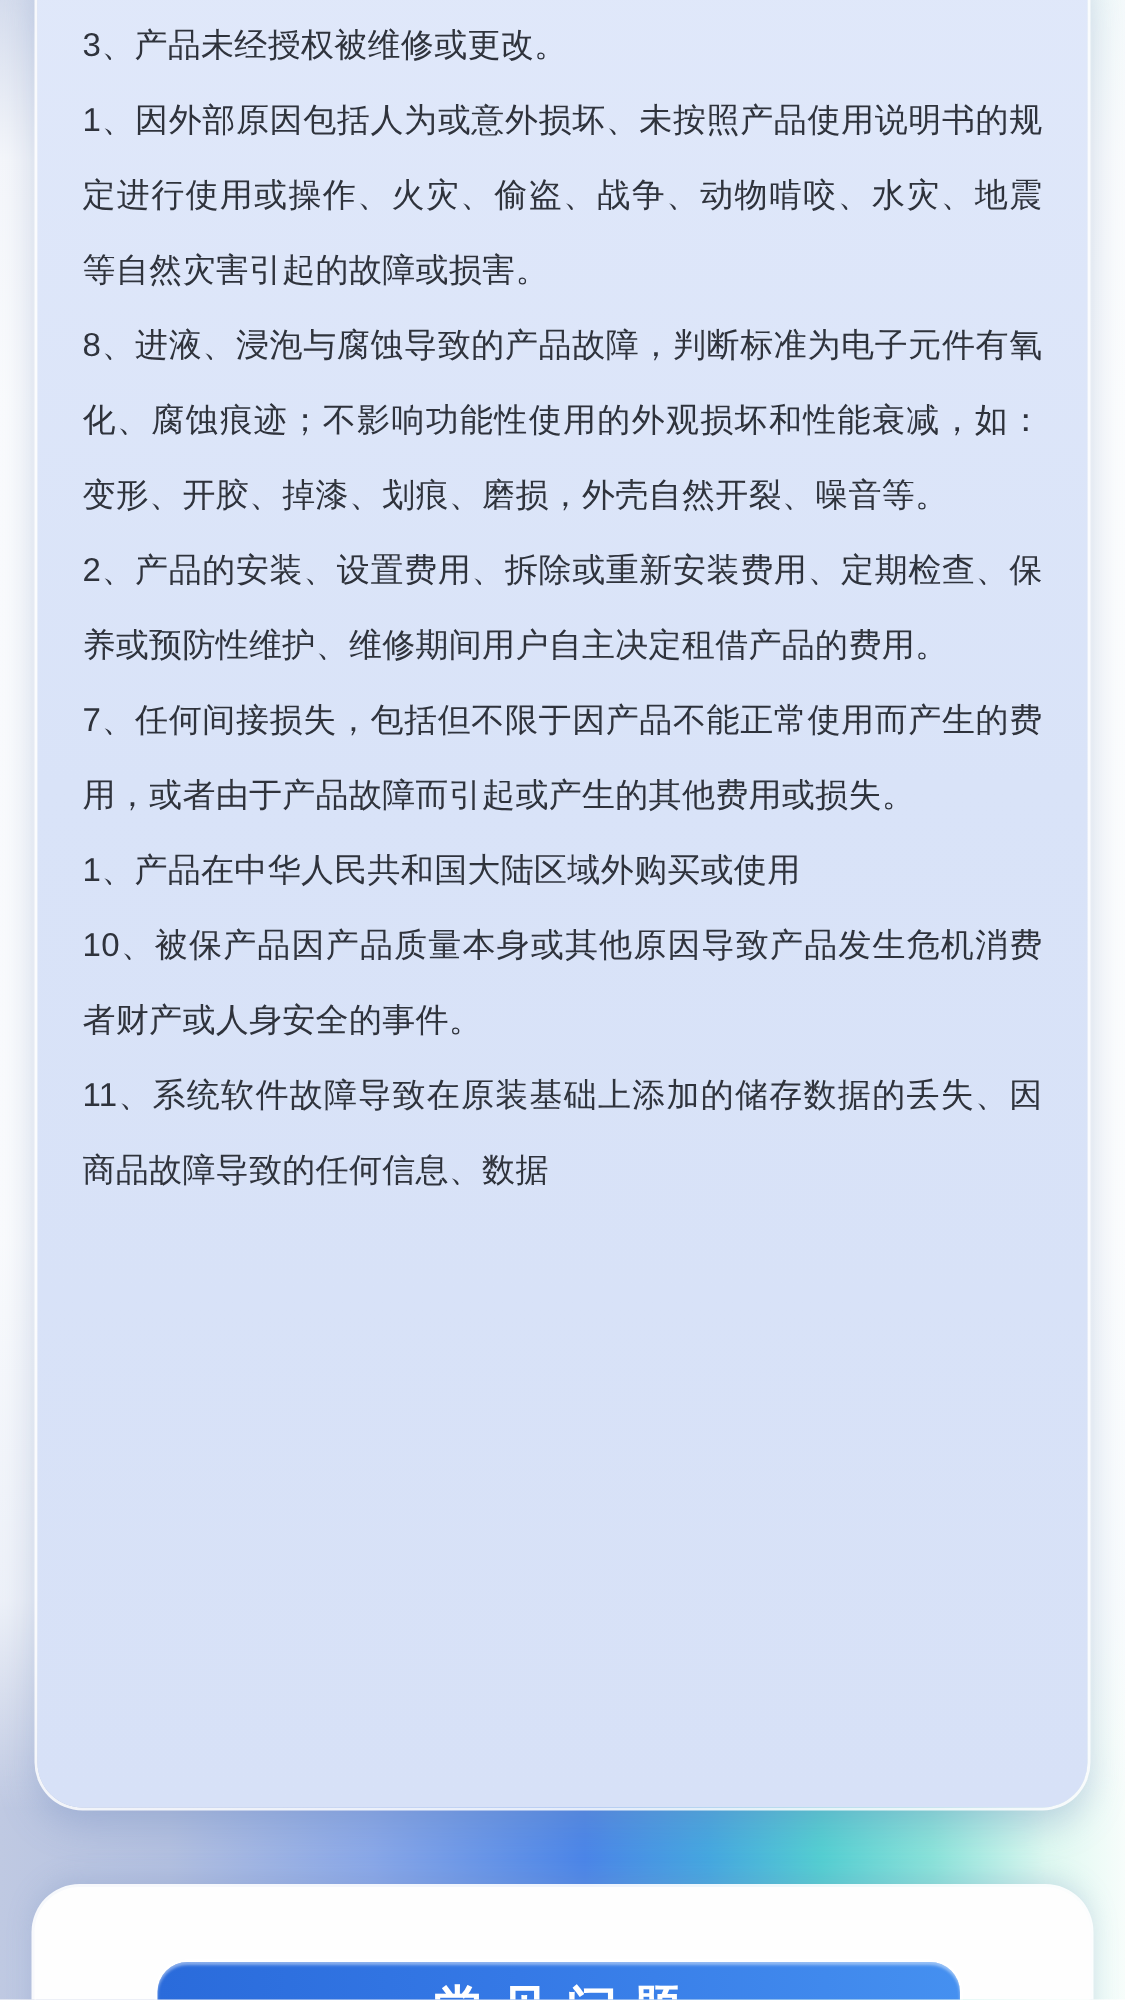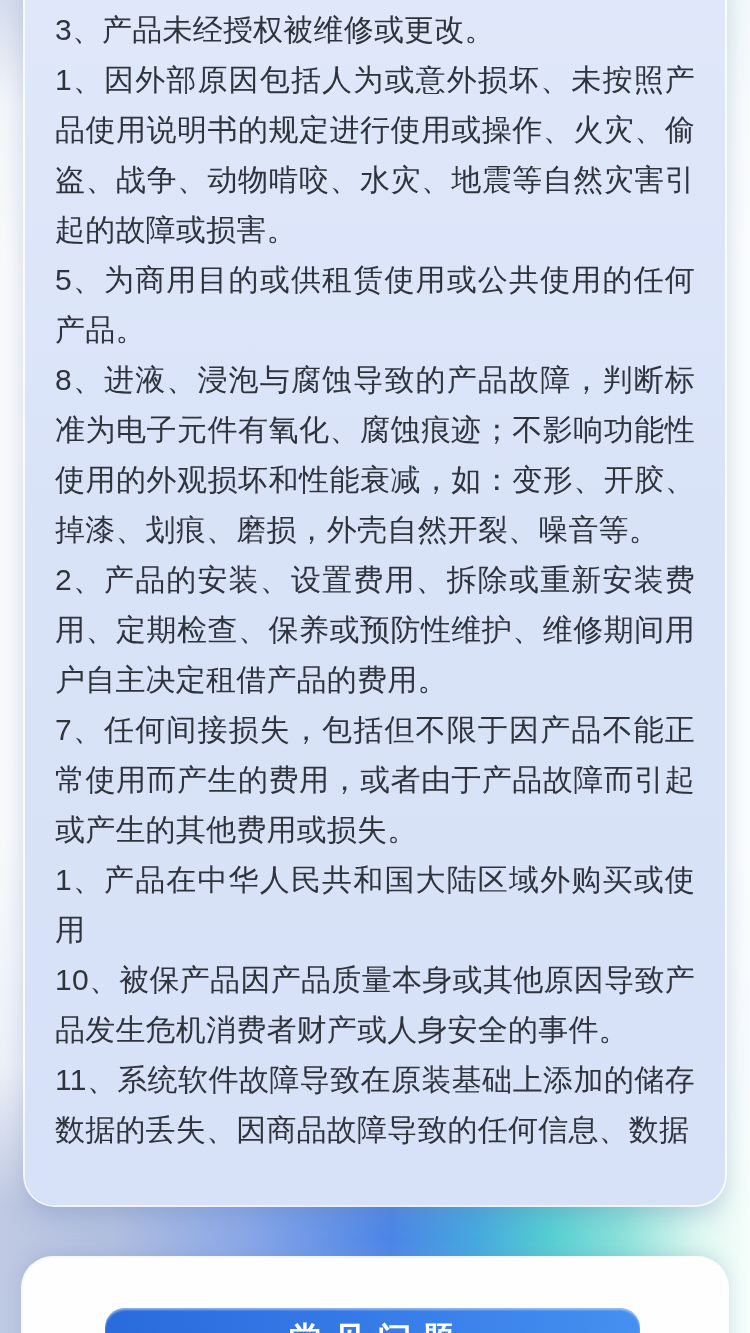--- a/index.html
+++ b/index.html
@@ -38,21 +38,21 @@
     height: 1239px;           
     background: linear-gradient(180deg, #e0e8fa 0%, #d9e3f8 45%, #d7e1f7 100%);
     border-radius: 30px;
     padding: 39px 30px 50px 30px;
     box-shadow:
       0 0 0 2px rgba(255,255,255,0.85),
       0 10px 24px rgba(110,135,185,0.35);
   }
 
   .terms-card p {
-    font-size: 30px;
+    font-size: 22px;
     line-height: 50px;
     color: #2f333c;
     text-align: justify;
     text-justify: inter-ideograph;
     letter-spacing: 0.2px;
   }
 
   .faq-card {
     position: absolute;
     left: 23px;
@@ -91,21 +91,20 @@
     text-indent: 10px;
     white-space: nowrap;
   }
 </style>
 </head>
 <body>
 
 <section class="terms-card">
   <p>3、产品未经授权被维修或更改。</p>
   <p>1、因外部原因包括人为或意外损坏、未按照产品使用说明书的规定进行使用或操作、火灾、偷盗、战争、动物啃咬、水灾、地震等自然灾害引起的故障或损害。</p>
-  <p>5、为商用目的或供租赁使用或公共使用的任何产品。</p>
   <p>8、进液、浸泡与腐蚀导致的产品故障，判断标准为电子元件有氧化、腐蚀痕迹；不影响功能性使用的外观损坏和性能衰减，如：变形、开胶、掉漆、划痕、磨损，外壳自然开裂、噪音等。</p>
   <p>2、产品的安装、设置费用、拆除或重新安装费用、定期检查、保养或预防性维护、维修期间用户自主决定租借产品的费用。</p>
   <p>7、任何间接损失，包括但不限于因产品不能正常使用而产生的费用，或者由于产品故障而引起或产生的其他费用或损失。</p>
   <p>1、产品在中华人民共和国大陆区域外购买或使用</p>
   <p>10、被保产品因产品质量本身或其他原因导致产品发生危机消费者财产或人身安全的事件。</p>
   <p>11、系统软件故障导致在原装基础上添加的储存数据的丢失、因商品故障导致的任何信息、数据</p>
 </section>
 
 <section class="faq-card">
   <button class="faq-button">

